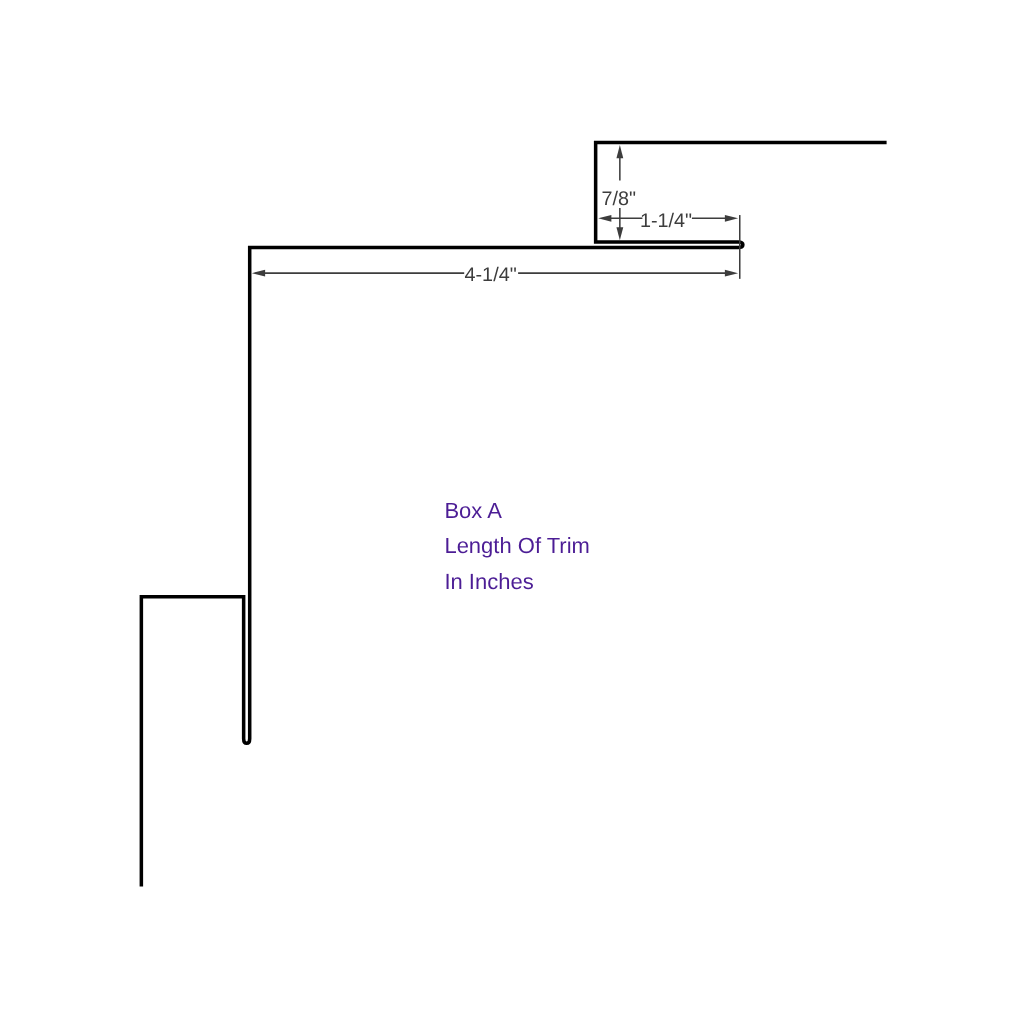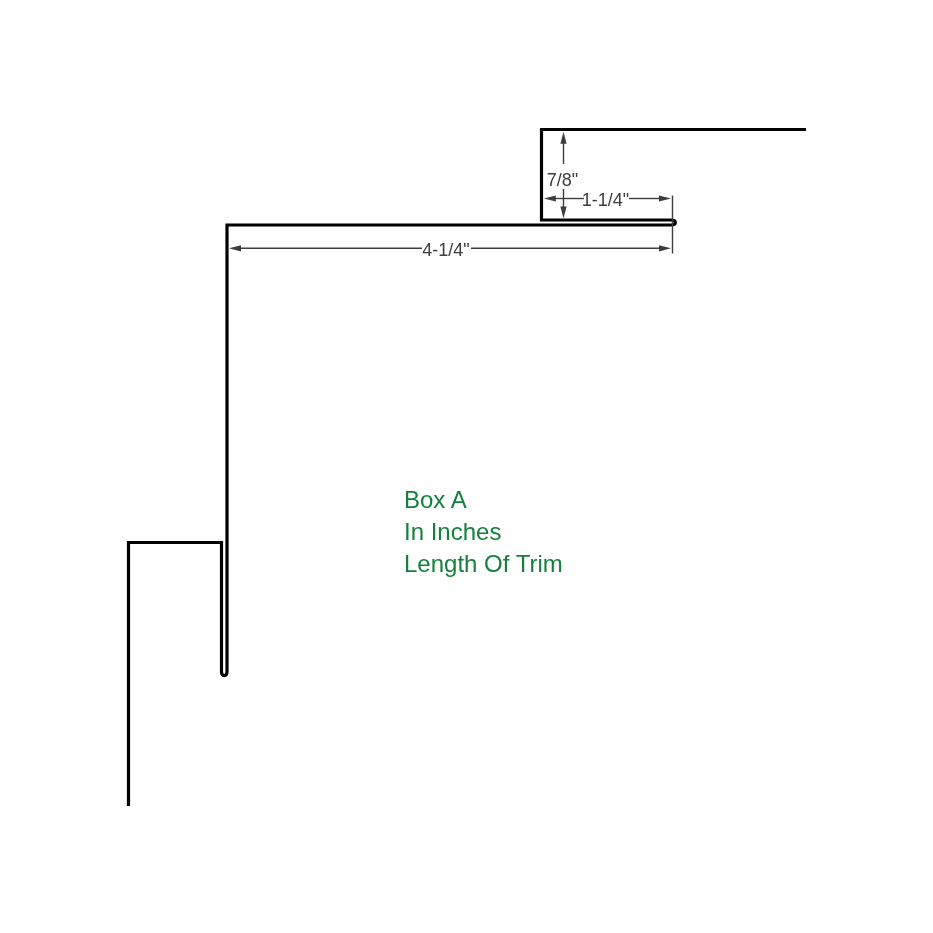--- a/index.html
+++ b/index.html
@@ -44,25 +44,24 @@
     font-family: "Liberation Sans", sans-serif;
     font-size: 18px;
     fill: #3d3d3d;
     text-anchor: middle;
   }
   
   .title-block {
     position: absolute;
     left: 404px;
     top: 449px;
-    font-size: 24px;
+    font-size: 20px;
     line-height: 32px;
-    color: #15803d;
+    color: #4c1d95;
     white-space: nowrap;
-    margin-top: 35px;
   }
   .title-line { display: block; }
 </style>
 </head>
 <body>
 
 <div class="stage">
 
   <svg class="drawing-svg" width="933" height="933" viewBox="0 0 933 933">
 
@@ -100,17 +99,17 @@
       <polygon class="dim-arrow" points="229,248.3 241,245.2 241,251.4" fill="#3d3d3d"></polygon>
       <line class="dim-line" x1="240" y1="248.3" x2="422" y2="248.3" stroke="#3d3d3d"></line>
       <text class="dim-text" x="446" y="255.5" fill="#3d3d3d">4-1/4"</text>
       <line class="dim-line" x1="471" y1="248.3" x2="660" y2="248.3" stroke="#3d3d3d"></line>
       <polygon class="dim-arrow" points="671,248.3 659,245.2 659,251.4" fill="#3d3d3d"></polygon>
     </g>
   </svg>
 
   <div class="title-block">
     <span class="title-line">Box A</span>
+    <span class="title-line">Length Of Trim</span>
     <span class="title-line">In Inches</span>
-    <span class="title-line">Length Of Trim</span>
   </div>
 
 </div>
 
 </body></html>

